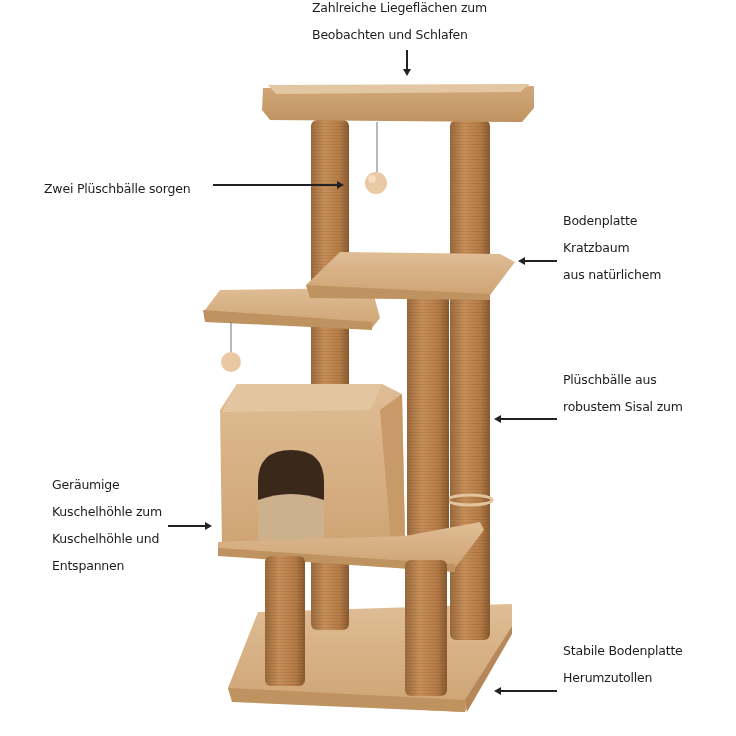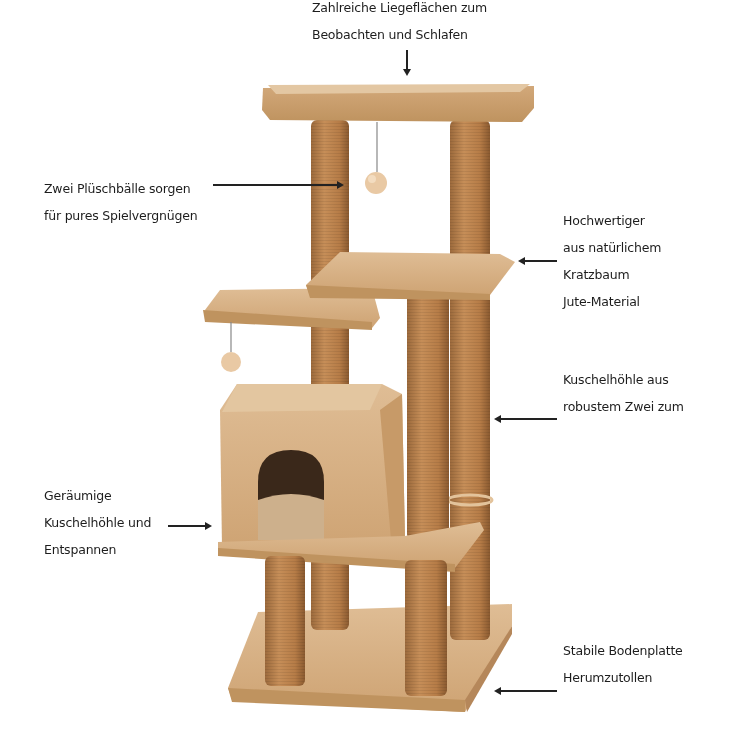--- a/index.html
+++ b/index.html
@@ -103,40 +103,39 @@
 </div>
 
 <div class="label" style="left:312px; top:-6px; text-align:left;">
   <span>Zahlreiche Liegeflächen zum</span>
   <span>Beobachten und Schlafen</span>
 </div>
 <div class="arrow-v" style="left:406px; top:50px; height:24px;"></div>
 
 <div class="label" style="left:44px; top:157px;margin-top:18px;">
   <span>Zwei Plüschbälle sorgen</span>
-  <span>für pures Spielvergnügen</span>
 </div>
 <div class="arrow right" style="left:213px; top:184px; width:129px;"></div>
 
 <div class="label" style="left:563px; top:207px;">
-  <span>Hochwertiger</span>
+  <span>Bodenplatte</span>
+  <span>Kratzbaum</span>
   <span>aus natürlichem</span>
-  <span>Kratzbaum</span>
-  <span>Jute-Material</span>
 </div>
 <div class="arrow left" style="left:520px; top:260px; width:37px;"></div>
 
 <div class="label" style="left:563px; top:366px;">
-  <span>Kuschelhöhle aus</span>
-  <span>robustem Zwei zum</span>
+  <span>Plüschbälle aus</span>
+  <span>robustem Sisal zum</span>
 </div>
 <div class="arrow left" style="left:496px; top:418px; width:61px;"></div>
 
-<div class="label" style="left:44px; top:471px;margin-top:11px;">
+<div class="label" style="left:52px; top:471px;">
   <span>Geräumige</span>
+  <span>Kuschelhöhle zum</span>
   <span>Kuschelhöhle und</span>
   <span>Entspannen</span>
 </div>
 <div class="arrow right" style="left:168px; top:525px; width:42px;"></div>
 
 <div class="label" style="left:563px; top:637px;">
   <span>Stabile Bodenplatte</span>
   <span>Herumzutollen</span>
 </div>
 <div class="arrow left" style="left:496px; top:690px; width:61px;"></div>

